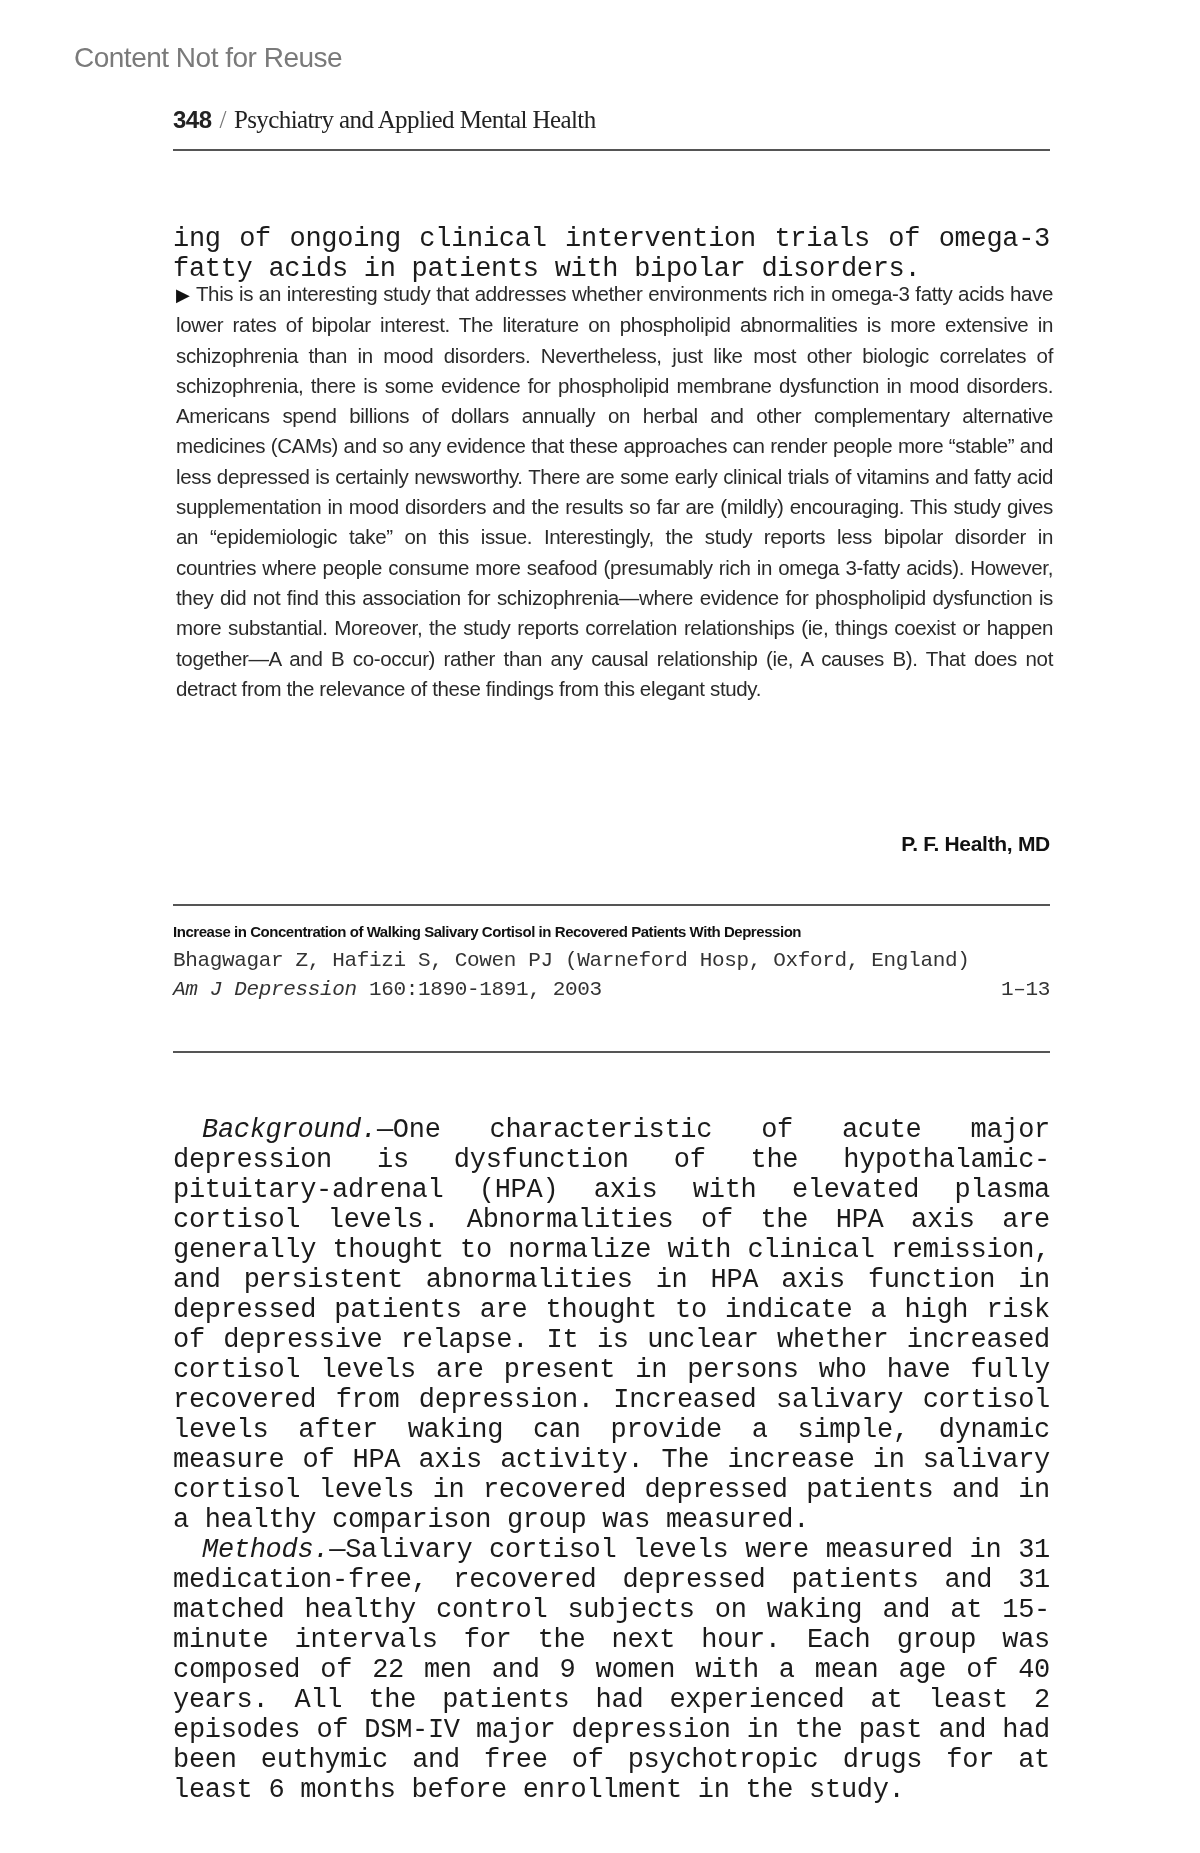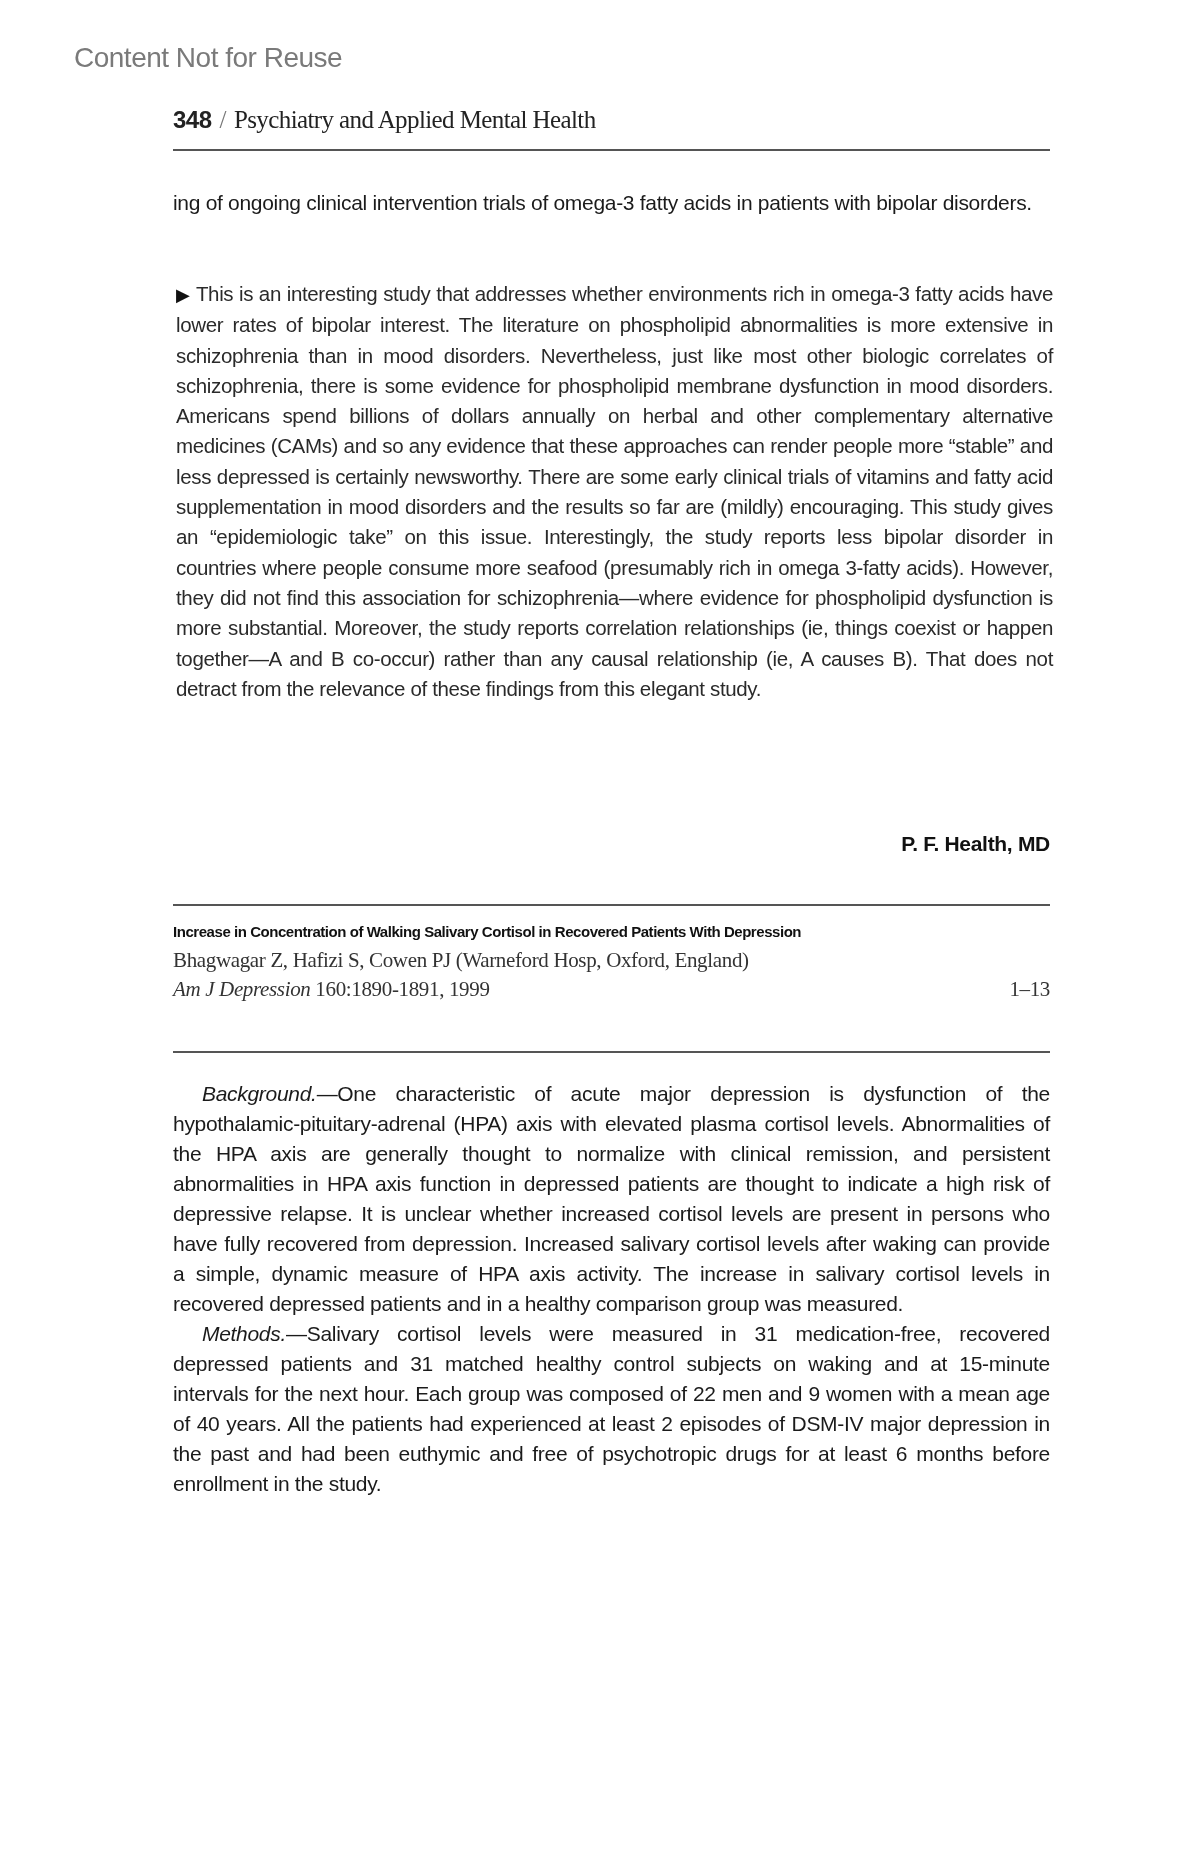--- a/index.html
+++ b/index.html
@@ -12,42 +12,42 @@
     .page { position: absolute; left: 173px; top: 0; width: 877px; }
     .running-head {
       position: absolute; top: 106px; left: 0; width: 877px;
       font-family: "Liberation Serif", serif; font-size: 25px; color: #222;
       letter-spacing: -0.6px; white-space: nowrap;
     }
     .running-head .pg { font-family: "Liberation Sans", sans-serif; font-weight: bold; font-size: 24px; letter-spacing: -0.5px; }
     .running-head .slash { color: #777; margin: 0 8px; }
     .rule { position: absolute; left: 0; width: 877px; height: 2px; background: #555; }
     .serif-block {
-      font-family: Liberation Sans, sans-serif; font-size: 21px; line-height: 30px;
-      color: #1b1b1b; text-align: justify; letter-spacing: -0.3px;
+      font-family: Liberation Mono, monospace; font-size: 27px; line-height: 30px;
+      color: #1b1b1b; text-align: justify; letter-spacing: -0.3px; margin-top: 36px;
     }
     .sans-block {
       font-family: "Liberation Sans", sans-serif; font-size: 20.5px; line-height: 30.3px;
       color: #2a2a2a; text-align: justify; letter-spacing: -0.35px;
     }
     .cont { position: absolute; top: 188px; left: 0; width: 877px; }
     .comment { position: absolute; top: 279px; left: 3px; width: 877px; }
     .comment .arrow { font-size: 18px; color: #111; margin-right: 6px; }
     .signature {
       position: absolute; top: 832px; right: 0;
       font-family: "Liberation Sans", sans-serif; font-weight: bold; font-size: 21px; color: #111;
       letter-spacing: -0.3px;
     }
     .article-head { position: absolute; top: 918px; left: 0; width: 877px; }
     .article-title {
       font-family: "Liberation Sans", sans-serif; font-weight: bold; font-size: 15px;
       line-height: 28px; color: #111; letter-spacing: -0.45px; text-align: justify;
     }
     .article-line {
-      font-family: Liberation Serif, serif; font-size: 21px; line-height: 29px;
+      font-family: Liberation Mono, monospace; font-size: 21px; line-height: 29px;
       color: #333; letter-spacing: -0.35px; display: flex; justify-content: space-between;
     }
     .article-line i { font-style: italic; }
     .abstract { position: absolute; top: 1079px; left: 0; width: 877px; }
     .abstract p { margin: 0; text-indent: 29px; }
     .abstract i { font-style: italic; }
   </style>
 </head>
 <body>
 
@@ -69,21 +69,21 @@
   <div class="signature">P. F. Health, MD</div>
 
   <div class="rule" style="top:904px;"></div>
 
   <div class="article-head">
     <div class="article-title">Increase in Concentration of Walking Salivary Cortisol in Recovered Patients With Depression</div>
     <div class="article-line">
       <span>Bhagwagar Z, Hafizi S, Cowen PJ (Warneford Hosp, Oxford, England)</span>
     </div>
     <div class="article-line">
-      <span><i>Am J Depression</i> <span>160:1890-1891, 1999</span></span>
+      <span><i>Am J Depression</i> <span>160:1890-1891, 2003</span></span>
       <span>1–13</span>
     </div>
   </div>
 
   <div class="rule" style="top:1051px;"></div>
 
   <div class="abstract serif-block">
     <p><i>Background.</i><span>—One characteristic of acute major depression is dysfunction of the hypothalamic-pituitary-adrenal (HPA) axis with elevated plasma cortisol levels. Abnormalities of the HPA axis are generally thought to normalize with clinical remission, and persistent abnormalities in HPA axis function in depressed patients are thought to indicate a high risk of depressive relapse. It is unclear whether increased cortisol levels are present in persons who have fully recovered from depression. Increased salivary cortisol levels after waking can provide a simple, dynamic measure of HPA axis activity. The increase in salivary cortisol levels in recovered depressed patients and in a healthy comparison group was measured.</span></p>
     <p><i>Methods.</i><span>—Salivary cortisol levels were measured in 31 medication-free, recovered depressed patients and 31 matched healthy control subjects on waking and at 15-minute intervals for the next hour. Each group was composed of 22 men and 9 women with a mean age of 40 years. All the patients had experienced at least 2 episodes of DSM-IV major depression in the past and had been euthymic and free of psychotropic drugs for at least 6 months before enrollment in the study.</span></p>
   </div>

